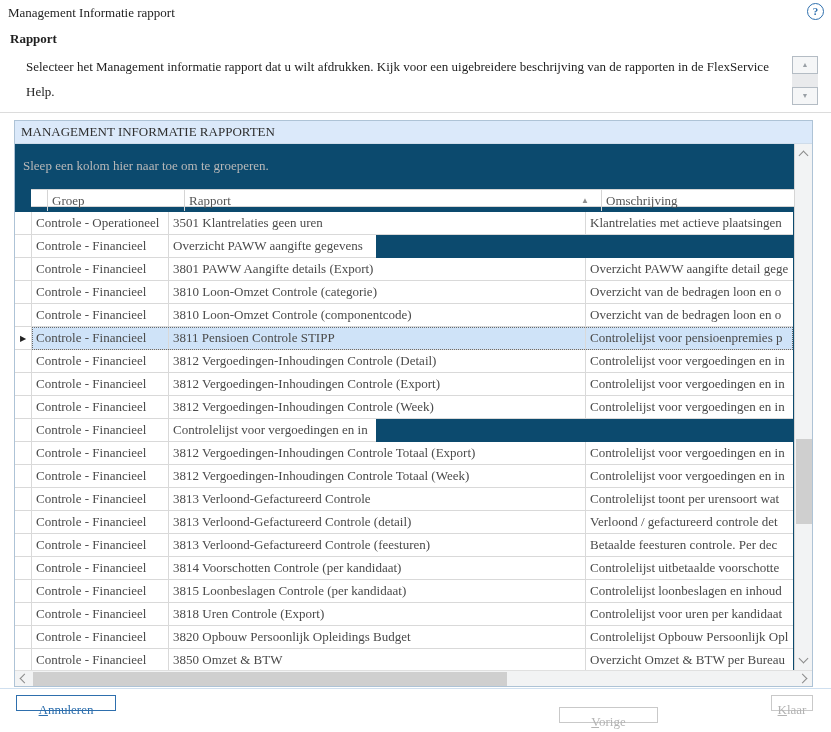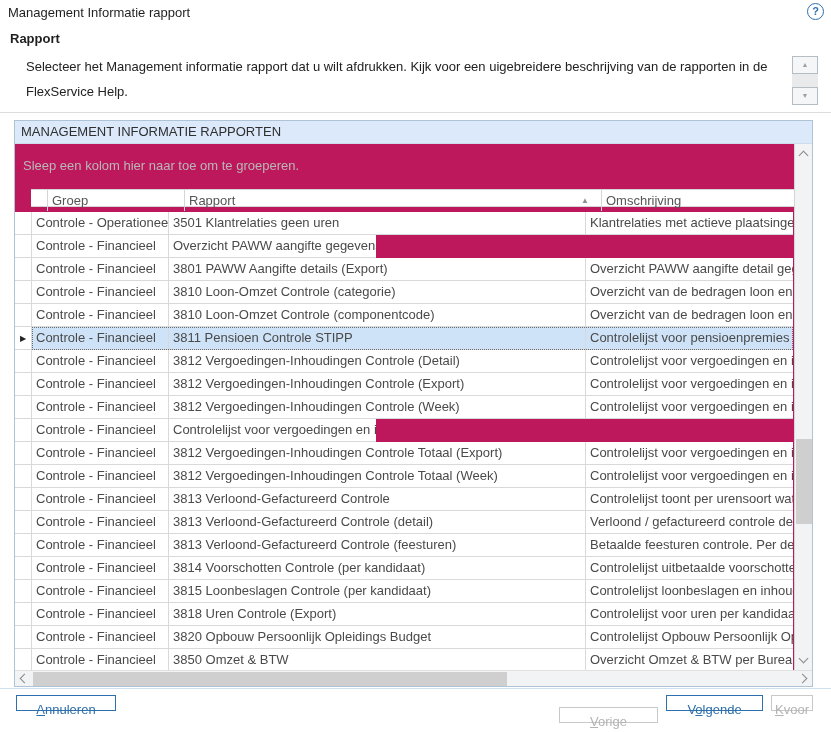--- a/index.html
+++ b/index.html
@@ -1,19 +1,19 @@
 <!DOCTYPE html>
 <html><head>
 <meta charset="utf-8">
 <style>
   * { margin:0; padding:0; box-sizing:border-box; }
   body { background:#fff; }
   .screen {
     position:relative; width:831px; height:732px; background:#ffffff;
-    font-family:Liberation Sans, sans-serif; font-size:13px; color:#333;
+    font-family:Liberation Serif, serif; font-size:13px; color:#333;
     overflow:hidden;
     border-radius:18px;
   }
   .wizard-title { position:absolute; left:8px; top:5px; color:#1f1f1f; }
   .help-icon {
     position:absolute; left:807px; top:3px; width:17px; height:17px;
     border:1.5px solid #2e6fad; border-radius:50%; color:#2e6fad;
     font-weight:bold; font-size:11px; line-height:14px; text-align:center; cursor:pointer;
   }
   .section-title { position:absolute; left:10px; top:31px; font-weight:bold; color:#1f1f1f; }
@@ -22,21 +22,21 @@
   .mini-btn {
     width:26px; height:18px; border:1px solid #b4bcc4; background:#f5f6f7;
     color:#9aa0a6; font-size:7px; line-height:16px; text-align:center; cursor:pointer;
   }
   .mini-track { width:26px; height:13px; background:#e9eaec; }
   .divider1 { position:absolute; left:0; top:112px; width:831px; height:1px; background:#dcdcdc; }
   .divider2 { position:absolute; left:0; top:688px; width:831px; height:1px; background:#cfdfef; }
 
   .panel {
     position:absolute; left:14px; top:120px; width:799px; height:567px;
-    border:1px solid #aec3d6; background:#be185d;
+    border:1px solid #aec3d6; background:#0c4a6e;
   }
   .panel-header {
     height:23px; background:#dbe9fa; color:#2f2f2f;
     padding-left:6px; line-height:22px; border-bottom:1px solid #cfdcea;
   }
   .groupby { height:44px; line-height:44px; padding-left:8px; color:#b8b8b8; }
 
   .grid-header {
     position:absolute; left:16px; top:68px; height:18px; width:778px; display:flex;
     border-top:1px solid #d5d5d5; border-bottom:1px solid #d5d5d5; background:#fff; color:#555;
@@ -289,20 +289,17 @@
   </div>
 
   <div class="divider2"></div>
 
   <div class="btn btn-annuleren">
     <span class="key">A</span><span>nnuleren</span>
   </div>
   <div class="btn btn-vorige disabled">
     <span class="key">V</span><span>orige</span>
   </div>
-  <div class="btn btn-volgende">
-    <span>V</span><span class="key">o</span><span>lgende</span>
-  </div>
   <div class="btn btn-klaar disabled">
-    <span class="key">K</span><span>voor</span>
+    <span class="key">K</span><span>laar</span>
   </div>
 
 </div>
 
 </body></html>

